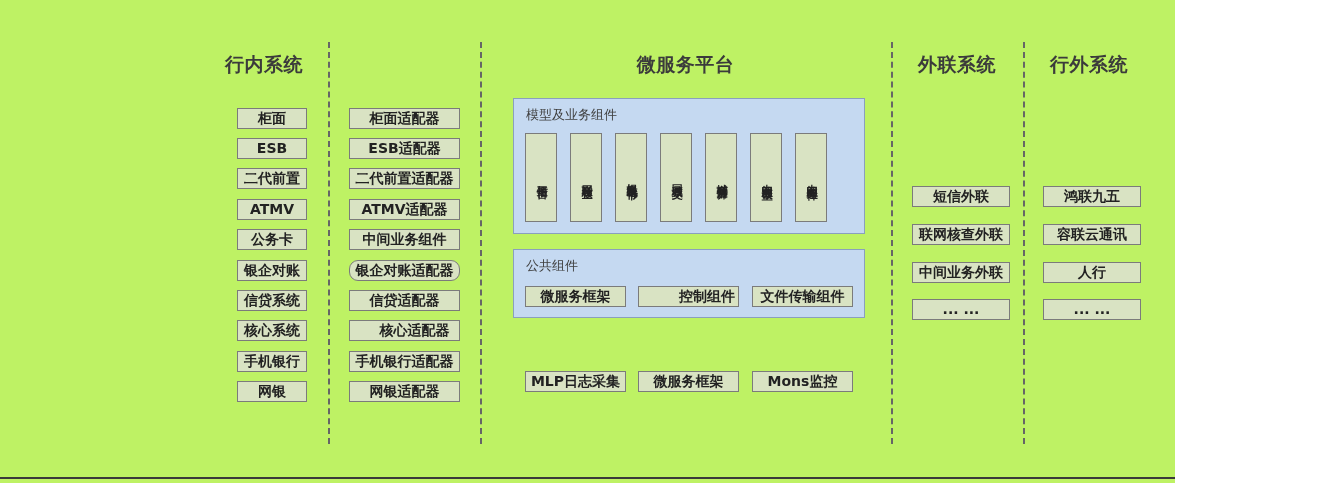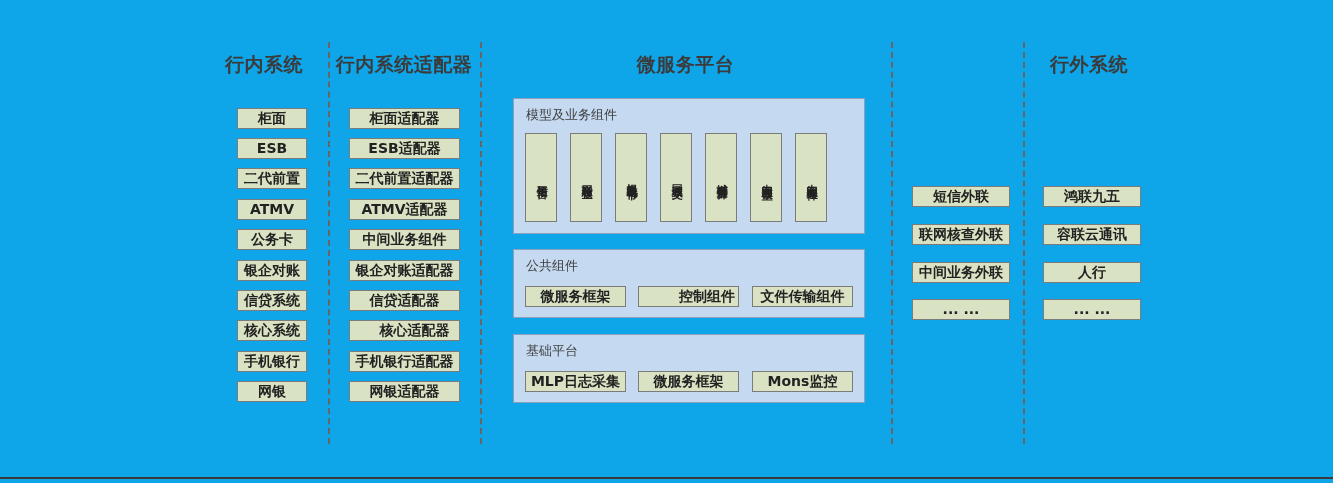--- a/index.html
+++ b/index.html
@@ -6,23 +6,23 @@
     margin: 0;
     padding: 0;
     background: #ffffff;
   }
   body {
     font-family: "DejaVu Sans", "Liberation Sans", sans-serif;
     -webkit-font-smoothing: antialiased;
   }
   #canvas {
     position: relative;
-    width: 1333px;
+    width: 1175px;
     height: 483px;
-    background: #0ea5e9;
+    background: #bef264;
     overflow: hidden;
   }
 
   
   .vsep {
     position: absolute;
     top: 42px;
     width: 0;
     height: 402px;
     border-left: 2px dashed #666666;
@@ -96,41 +96,41 @@
 <body>
 
 <div id="canvas">
 
   <div class="vsep" style="left:328px;"></div>
   <div class="vsep" style="left:480px;"></div>
   <div class="vsep" style="left:891px;"></div>
   <div class="vsep" style="left:1023px;"></div>
 
   <div class="col-title" style="left:200px; top:52px; width:128px;">行内系统</div>
-  <div class="col-title" style="left:328px; top:52px; width:152px;">行内系统适配器</div>
   <div class="col-title" style="left:480px; top:52px; width:411px;">微服务平台</div>
+  <div class="col-title" style="left:891px; top:52px; width:132px;">外联系统</div>
   <div class="col-title" style="left:1023px; top:52px; width:132px;">行外系统</div>
 
   <div class="node" style="left:237px; top:108px;  width:70px; height:21px;">柜面</div>
   <div class="node" style="left:237px; top:138px;  width:70px; height:21px;">ESB</div>
   <div class="node" style="left:237px; top:168px;  width:70px; height:21px;">二代前置</div>
   <div class="node" style="left:237px; top:199px;  width:70px; height:21px;">ATMV</div>
   <div class="node" style="left:237px; top:229px;  width:70px; height:21px;">公务卡</div>
   <div class="node" style="left:237px; top:260px;  width:70px; height:21px;">银企对账</div>
   <div class="node" style="left:237px; top:290px;  width:70px; height:21px;">信贷系统</div>
   <div class="node" style="left:237px; top:320px;  width:70px; height:21px;">核心系统</div>
   <div class="node" style="left:237px; top:351px;  width:70px; height:21px;">手机银行</div>
   <div class="node" style="left:237px; top:381px;  width:70px; height:21px;">网银</div>
 
   <div class="node" style="left:349px; top:108px;  width:111px; height:21px;">柜面适配器</div>
   <div class="node" style="left:349px; top:138px;  width:111px; height:21px;">ESB适配器</div>
   <div class="node" style="left:349px; top:168px;  width:111px; height:21px;">二代前置适配器</div>
   <div class="node" style="left:349px; top:199px;  width:111px; height:21px;">ATMV适配器</div>
   <div class="node" style="left:349px; top:229px;  width:111px; height:21px;">中间业务组件</div>
-  <div class="node" style="left:349px; top:260px;  width:111px; height:21px;">银企对账适配器</div>
+  <div class="node" style="left:349px; top:260px;  width:111px; height:21px;border-radius:9px;">银企对账适配器</div>
   <div class="node" style="left:349px; top:290px;  width:111px; height:21px;">信贷适配器</div>
   <div class="node" style="left:349px; top:320px;  width:111px; height:21px;padding-left:20px;">核心适配器</div>
   <div class="node" style="left:349px; top:351px;  width:111px; height:21px;">手机银行适配器</div>
   <div class="node" style="left:349px; top:381px;  width:111px; height:21px;">网银适配器</div>
 
   <div class="panel" style="left:513px; top:98px; width:352px; height:136px;">
     <div class="panel-label">模型及业务组件</div>
   </div>
   <div class="node vertical" style="left:525px; top:133px; width:32px; height:89px;">短信平台</div>
   <div class="node vertical" style="left:570px; top:133px; width:32px; height:89px;">联网核查</div>
@@ -140,23 +140,20 @@
   <div class="node vertical" style="left:750px; top:133px; width:32px; height:89px;">中间业务模型</div>
   <div class="node vertical" style="left:795px; top:133px; width:32px; height:89px;">中间业务组件</div>
 
   <div class="panel" style="left:513px; top:249px; width:352px; height:69px;">
     <div class="panel-label">公共组件</div>
   </div>
   <div class="node" style="left:525px; top:286px; width:101px; height:21px;">微服务框架</div>
   <div class="node" style="left:638px; top:286px; width:101px; height:21px;padding-left:37px;">控制组件</div>
   <div class="node" style="left:752px; top:286px; width:101px; height:21px;">文件传输组件</div>
 
-  <div class="panel" style="left:513px; top:334px; width:352px; height:69px;">
-    <div class="panel-label">基础平台</div>
-  </div>
   <div class="node" style="left:525px; top:371px; width:101px; height:21px;">MLP日志采集</div>
   <div class="node" style="left:638px; top:371px; width:101px; height:21px;">微服务框架</div>
   <div class="node" style="left:752px; top:371px; width:101px; height:21px;">Mons监控</div>
 
   <div class="node" style="left:912px; top:186px; width:98px; height:21px;">短信外联</div>
   <div class="node" style="left:912px; top:224px; width:98px; height:21px;">联网核查外联</div>
   <div class="node" style="left:912px; top:262px; width:98px; height:21px;">中间业务外联</div>
   <div class="node" style="left:912px; top:299px; width:98px; height:21px;">... ...</div>
 
   <div class="node" style="left:1043px; top:186px; width:98px; height:21px;">鸿联九五</div>

